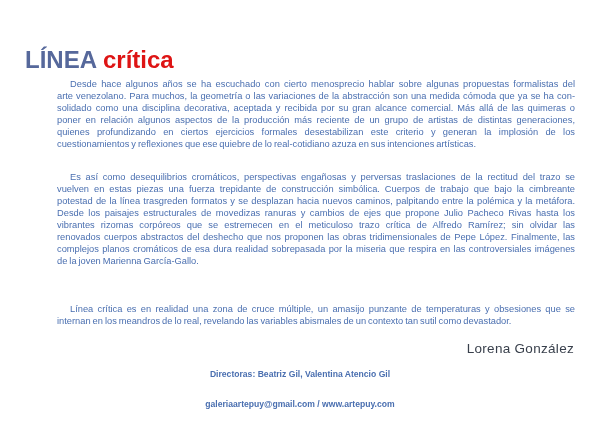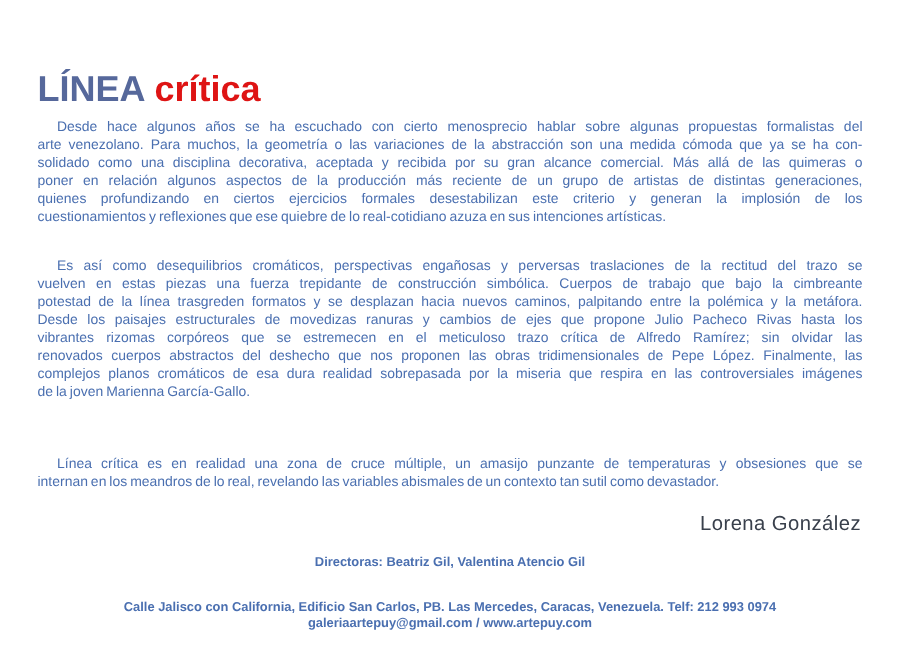--- a/index.html
+++ b/index.html
@@ -24,21 +24,21 @@
 
   .para {
     position: absolute; left: 25px; width: 550px;
     color: var(--body-text);
     font-size: 9.3px; line-height: 12px;
     word-spacing: -0.6px;
   }
   .p1 { top: 78px; }
   .p2 { top: 171px; }
   .p3 { top: 303px; }
-  .line { text-align: justify; text-align-last: justify; }
+  .line { text-align: justify; text-align-last: justify; margin-left: 32px; }
   .line.first { text-indent: 13px; }
   .line.last  { text-align-last: left; }
 
   .signature {
     position: absolute; right: 26px; top: 341px;
     color: var(--signature);
     font-size: 13.5px; font-weight: normal;
     letter-spacing: 0.3px;
   }
   .centerblock {
@@ -82,15 +82,14 @@
   <div class="line last">internan en los meandros de lo real, revelando las variables abismales de un contexto tan sutil como devastador.</div>
 </div>
 
 <div class="signature">Lorena González</div>
 
 <div class="centerblock credits">
   <div>Directoras: Beatriz Gil, Valentina Atencio Gil</div>
 </div>
 
 <div class="centerblock footer">
-  <div>Calle Jalisco con California, Edificio San Carlos, PB. Las Mercedes, Caracas, Venezuela. Telf: 212 993 0974</div>
   <div>galeriaartepuy@gmail.com  /  www.artepuy.com</div>
 </div>
 
 </body></html>

